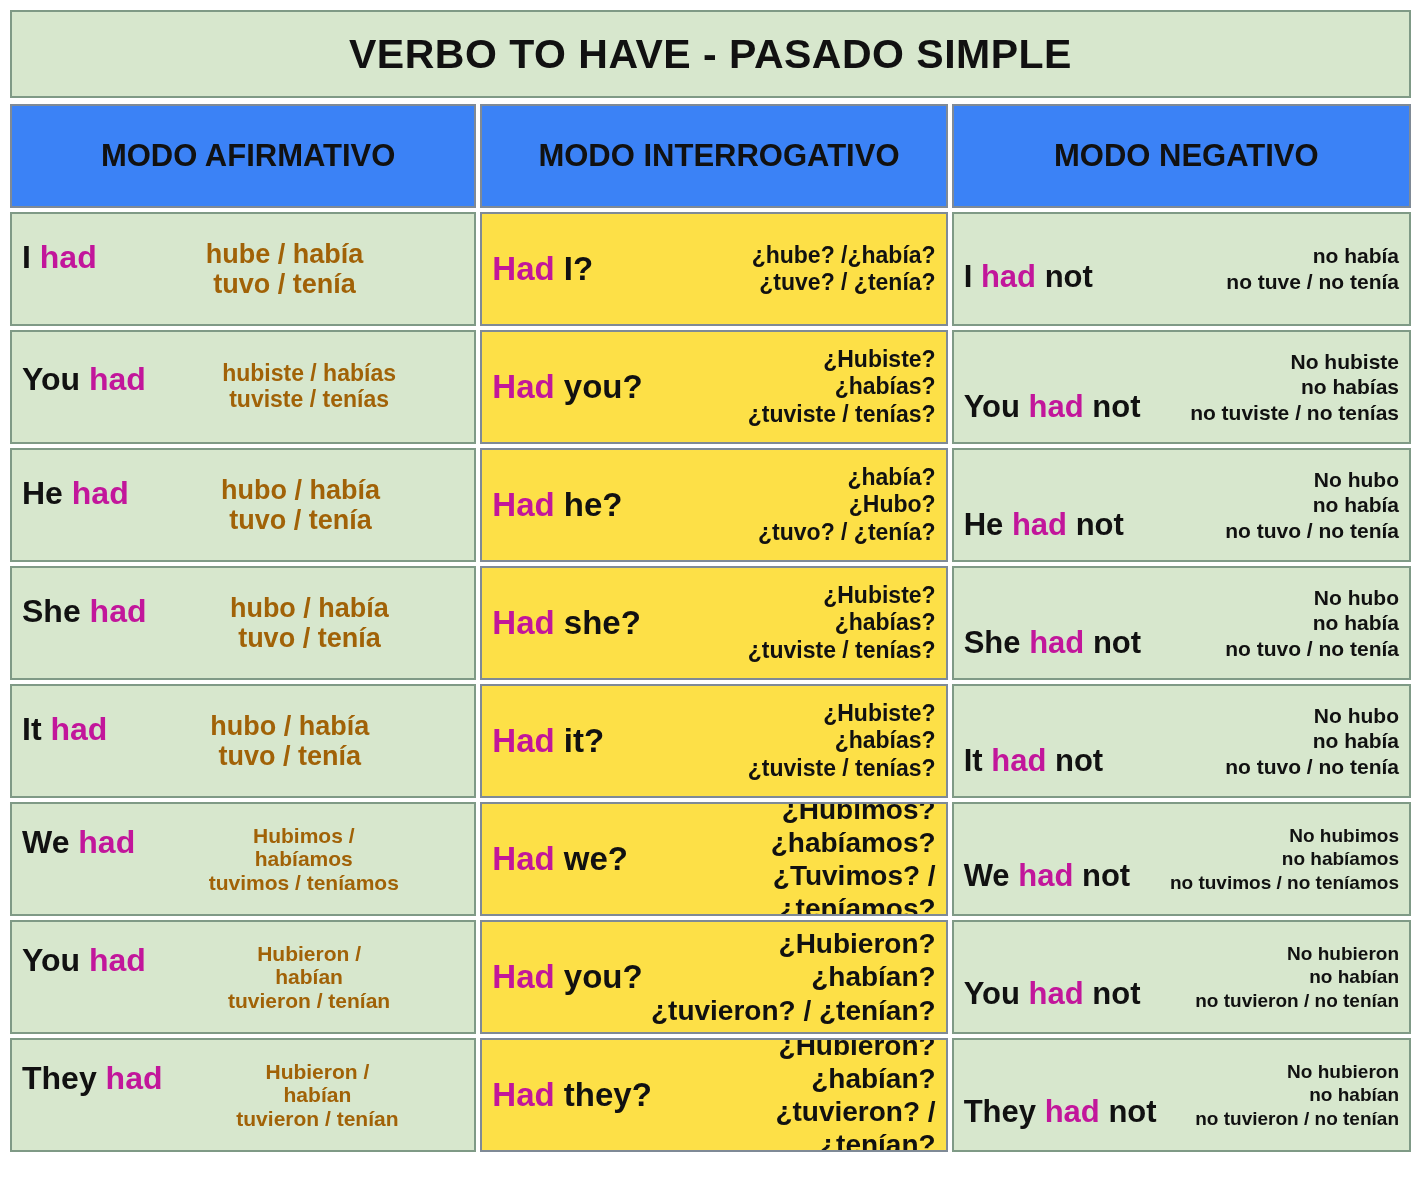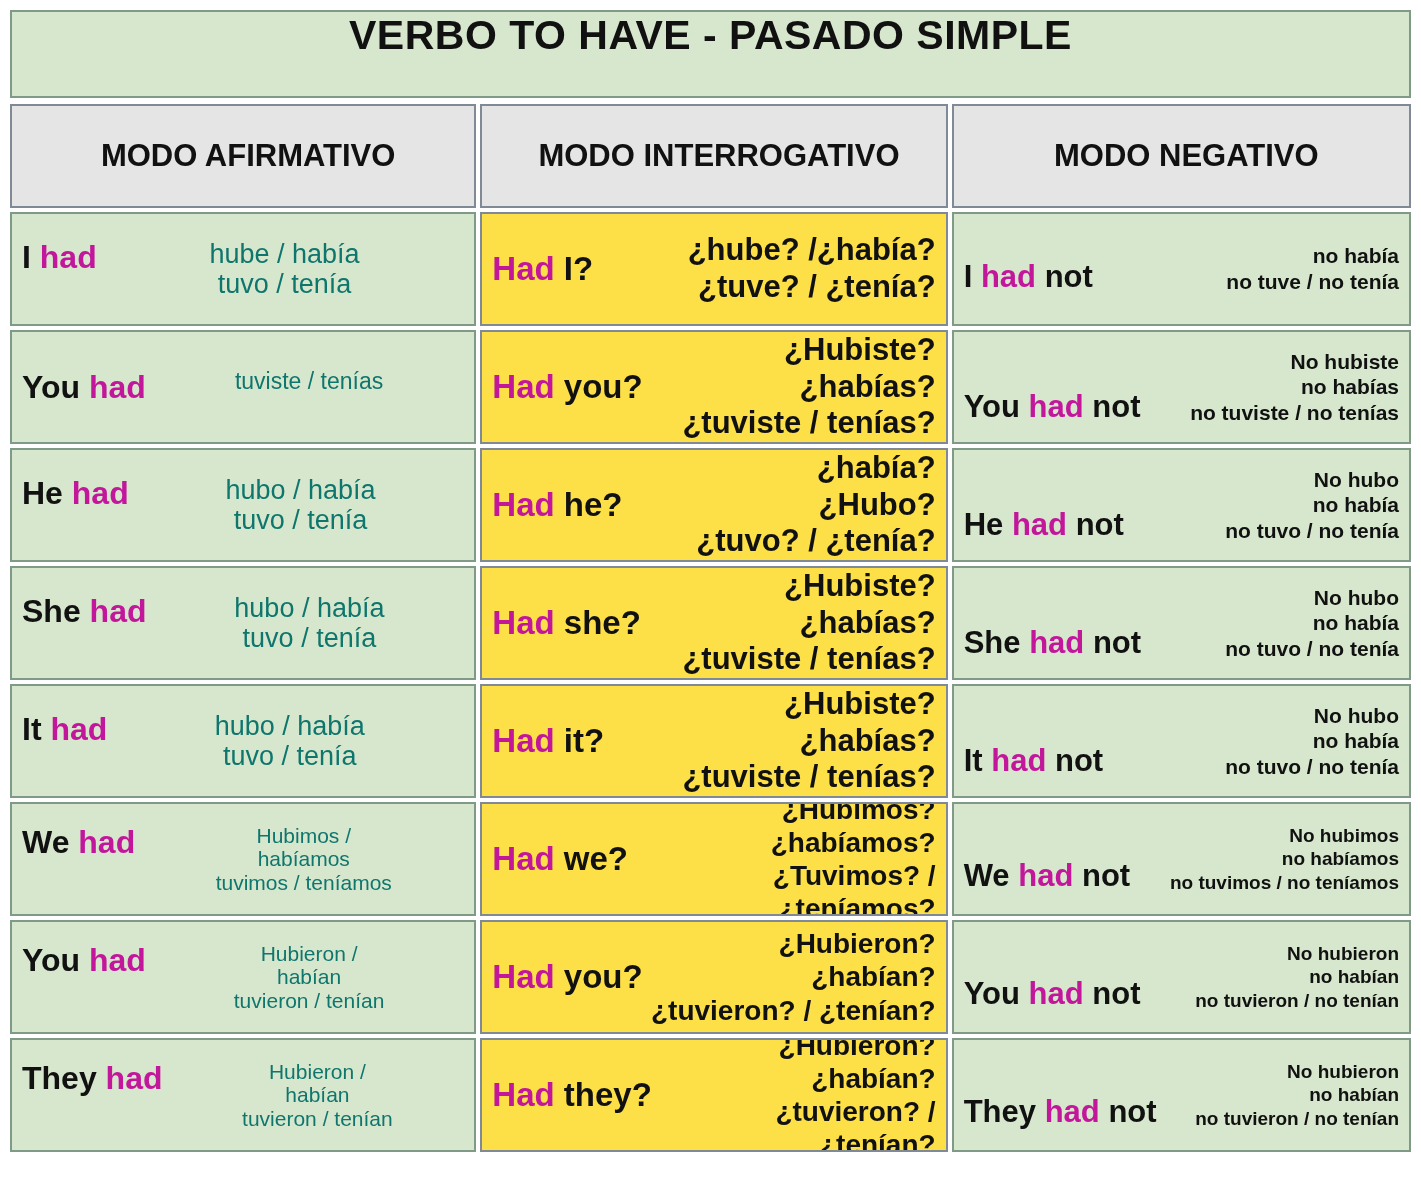--- a/index.html
+++ b/index.html
@@ -18,20 +18,21 @@
     height: 1187px;
     box-sizing: border-box;
     padding: 10px 10px 8px 10px;
     background: #ffffff;
   }
   .title-bar {
     height: 88px;
     background: #d7e7cd;
     border: 2px solid #7f9a86;
     display: flex;
+    align-items: center;
     justify-content: center;
     box-sizing: border-box;
   }
   .title-bar .title {
     font-size: 41px;
     font-weight: bold;
     color: #111111;
     letter-spacing: 0.5px;
   }
   .grid {
@@ -50,21 +51,21 @@
     position: relative;
     overflow: hidden;
   }
   .col-a { width: 469px; }
   .col-b { width: 470px; }
   .col-c { width: 462px; }
 
   
   .header-cell {
     height: 104px;
-    background: #e5e5e5;
+    background: #3b82f6;
     border: 2px solid #7f8a96;
     display: flex;
     align-items: center;
     justify-content: center;
     padding-left: 10px;
   }
   .header-cell .htext {
     font-size: 31px;
     font-weight: bold;
     color: #111111;
@@ -103,22 +104,22 @@
     flex: 0 0 auto;
   }
   .had {
     color: #c2169b;
     font-weight: bold;
   }
   .sp {
     flex: 1 1 auto;
     text-align: center;
     font-size: 27px;
-    font-weight: normal;
-    color: #0f766e;
+    font-weight: bold;
+    color: #a16207;
     line-height: 1.12;
   }
   .sp.small {
     font-size: 23px;
   }
   .sp.smaller {
     font-size: 21px;
   }
 
   
@@ -134,21 +135,21 @@
     color: #111111;
     white-space: nowrap;
     flex: 0 0 auto;
   }
   .q-had {
     color: #c2169b;
   }
   .q-sp {
     flex: 1 1 auto;
     text-align: right;
-    font-size: 31px;
+    font-size: 23px;
     font-weight: bold;
     color: #111111;
     line-height: 1.18;
   }
   .q-sp.xs {
     font-size: 28px;
   }
 
   
   .neg-inner {
@@ -241,20 +242,21 @@
     </div>
 
     <div class="row">
       <div class="cell col-a body-cell aff">
         <div class="aff-inner">
           <div class="pron">
             <span>You</span>
             <span class="had">had</span>
           </div>
           <div class="sp small">
+            <span class="line">hubiste / habías</span>
             <span class="line">tuviste / tenías</span>
           </div>
         </div>
       </div>
       <div class="cell col-b body-cell int">
         <div class="int-inner">
           <div class="q-en">
             <span class="q-had">Had</span>
             <span>you?</span>
           </div>

